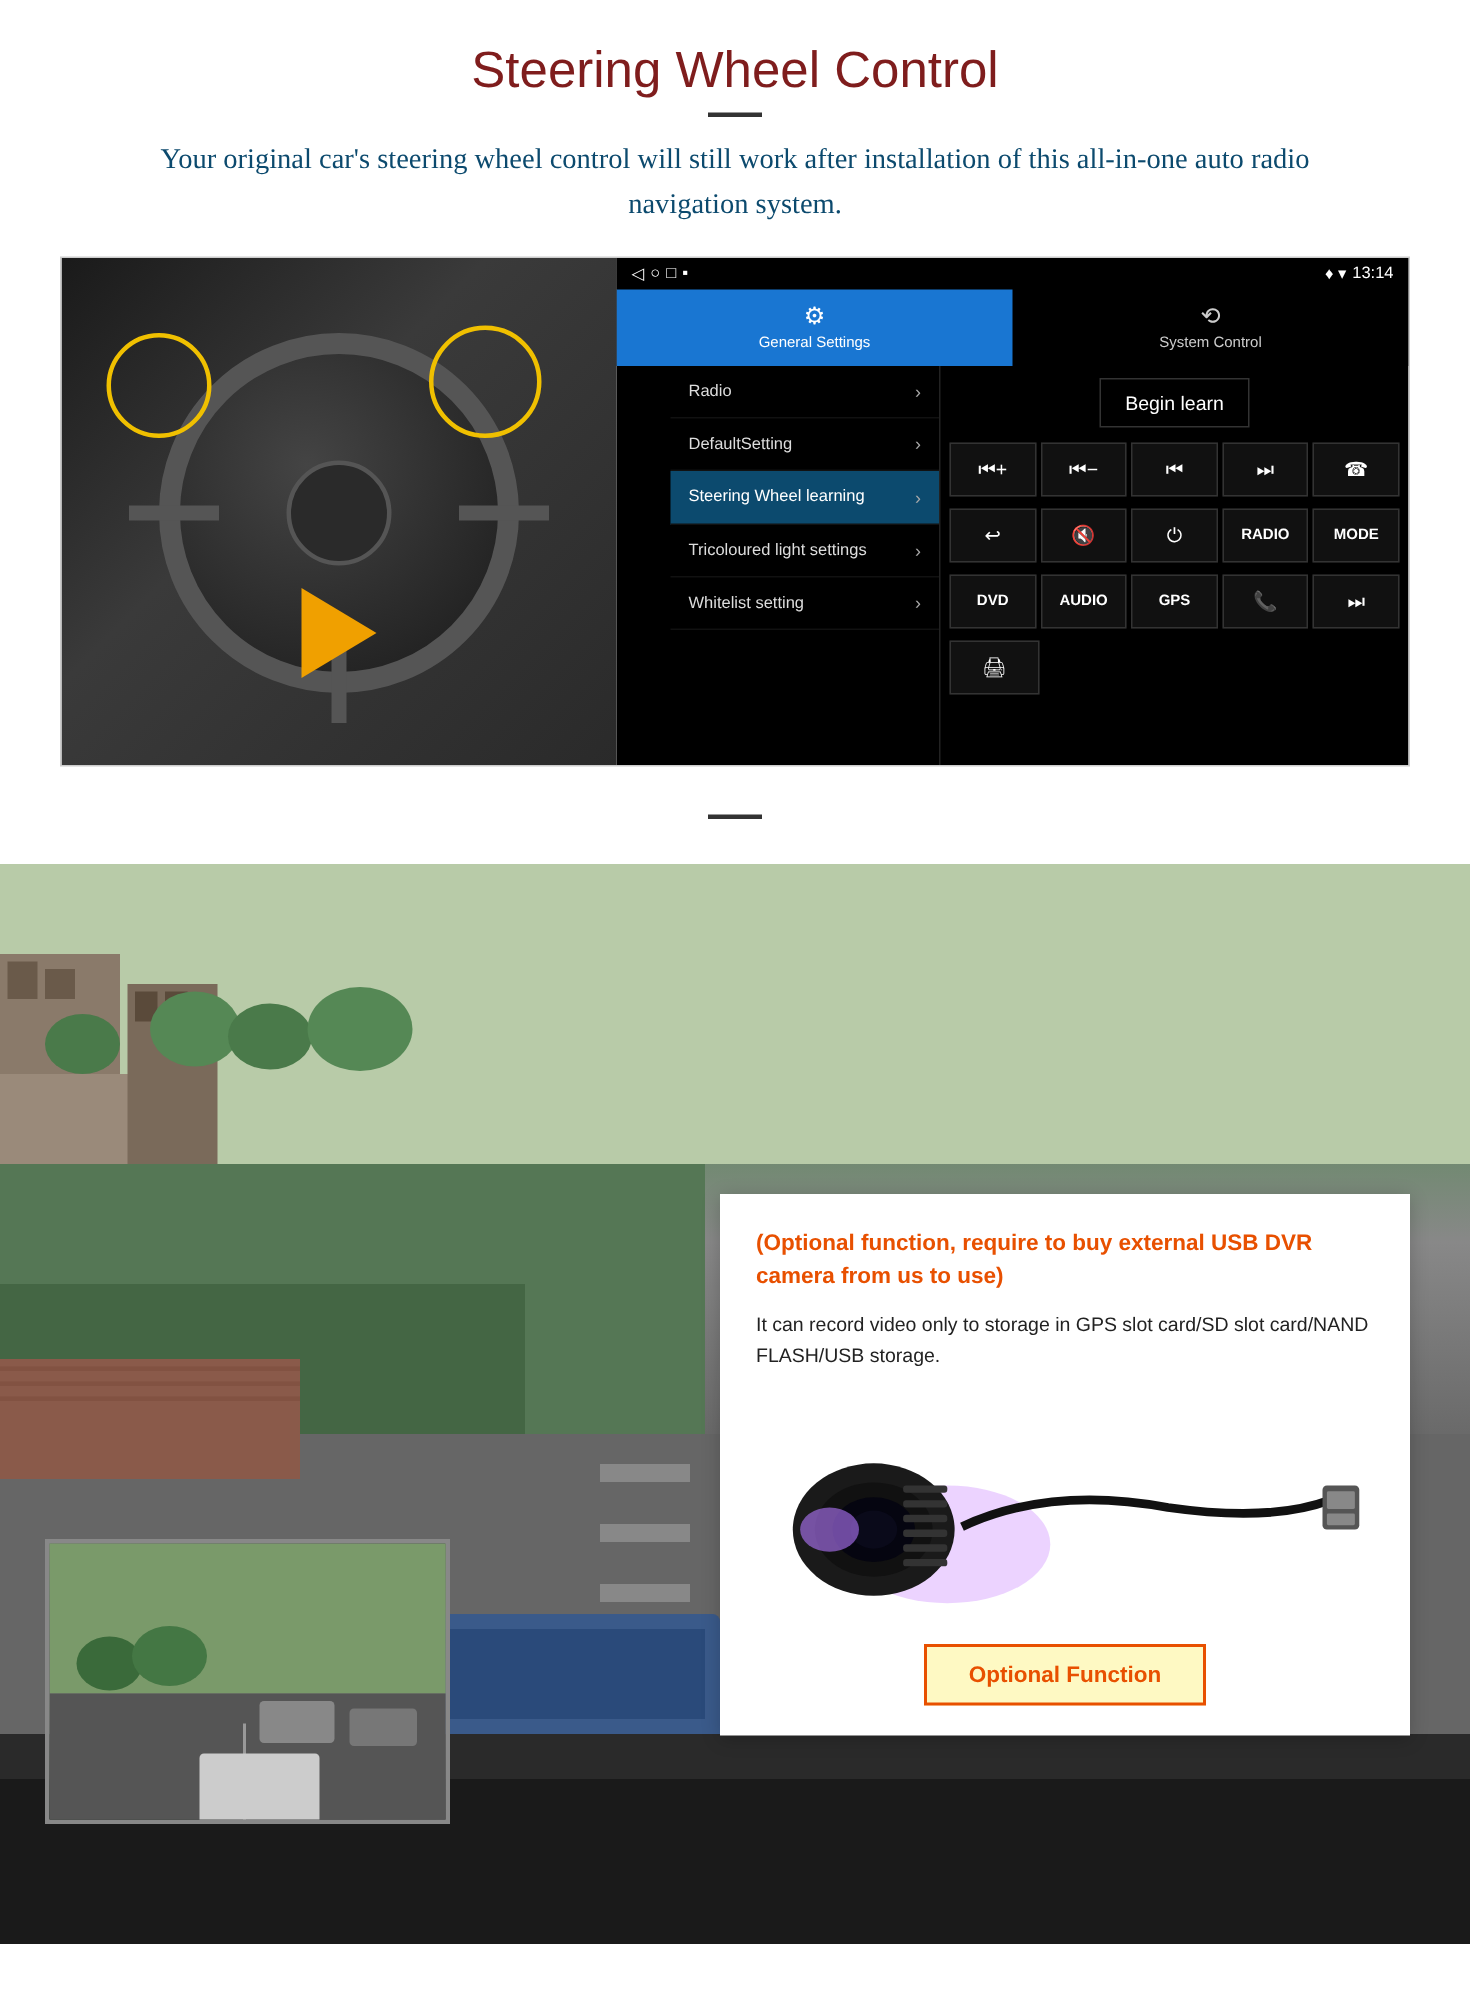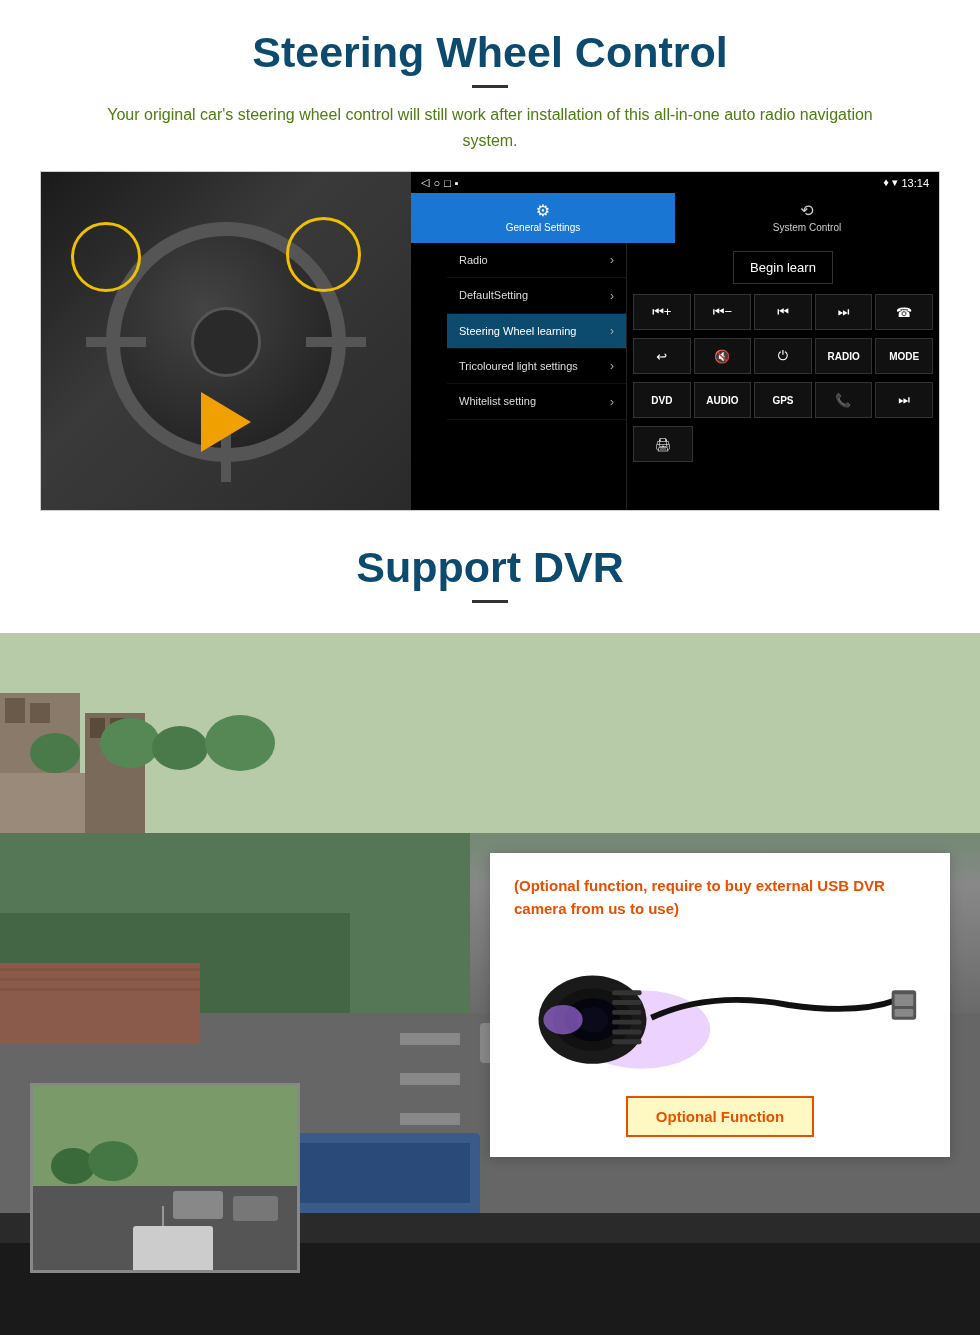--- a/index.html
+++ b/index.html
@@ -9,37 +9,38 @@
       background: #fff;
       overflow-x: hidden;
     }
 
     
     .section-steering {
       padding: 28px 40px 0;
       text-align: center;
     }
     .section-title {
-      font-size: 43px;
-      font-weight: 700;
-      color: #0c4a6e;
+      font-size: 34px;
+      font-weight: 400;
+      color: #7f1d1d;
       margin-bottom: 8px;
     }
     .section-divider {
       width: 36px;
       height: 3px;
       background: #333;
       margin: 0 auto 14px;
     }
     .section-subtitle {
-      font-size: 16px;
-      color: #4d7c0f;
+      font-size: 19px;
+      color: #0c4a6e;
       line-height: 1.6;
       max-width: 820px;
       margin: 0 auto 18px;
+      font-family: Liberation Serif, serif;
     }
 
     
     .steering-demo {
       display: flex;
       width: 100%;
       height: 340px;
       border: 1px solid #ccc;
       overflow: hidden;
       position: relative;
@@ -259,21 +260,21 @@
         #333 85%, #1a1a1a 100%
       );
       position: absolute;
       top: 0; left: 0;
     }
 
     
     .dvr-infobox {
       position: absolute;
       top: 220px;
-      right: 30px;
+      right: 40px;
       width: 460px;
       background: #fff;
       padding: 22px 24px 20px;
       box-shadow: 0 2px 12px rgba(0,0,0,0.2);
     }
     .dvr-optional-text {
       color: #e85000;
       font-size: 15px;
       font-weight: bold;
       line-height: 1.5;
@@ -444,21 +445,20 @@
           </div>
         </div>
       </div>
     </div>
 
   </div>
 </section>
 
 <section class="section-dvr">
   <div class="dvr-title-area">
-    <h1 class="section-title">Support DVR</h1>
     <div class="section-divider"></div>
   </div>
 
   <div class="dvr-bg">
 
     <div class="dvr-bg-image">
 
       <svg width="980" height="720" style="position:absolute;top:0;left:0;">
 
         <rect x="0" y="0" width="980" height="200" fill="#b8cba8"></rect>
@@ -518,20 +518,21 @@
 
           <line x1="130" y1="120" x2="130" y2="190" stroke="#fff" stroke-width="2" opacity="0.4"></line>
 
           <rect x="100" y="140" width="80" height="50" fill="#ccc" rx="3"></rect>
         </svg>
       </div>
     </div>
 
     <div class="dvr-infobox">
       <p class="dvr-optional-text">(Optional function, require to buy external USB DVR camera from us to use)</p>
+      <p class="dvr-desc-text">It can record video only to storage in GPS slot card/SD slot card/NAND FLASH/USB storage.</p>
 
       <div class="dvr-device-area">
         <svg width="420" height="150" viewBox="0 0 420 150">
 
           <ellipse cx="130" cy="100" rx="70" ry="40" fill="rgba(200,130,255,0.35)"></ellipse>
 
           <ellipse cx="80" cy="90" rx="55" ry="45" fill="#1a1a1a"></ellipse>
           <ellipse cx="80" cy="90" rx="40" ry="32" fill="#111"></ellipse>
           <ellipse cx="80" cy="90" rx="28" ry="22" fill="#050510"></ellipse>
           <ellipse cx="80" cy="90" rx="16" ry="13" fill="#0a0a1a"></ellipse>

